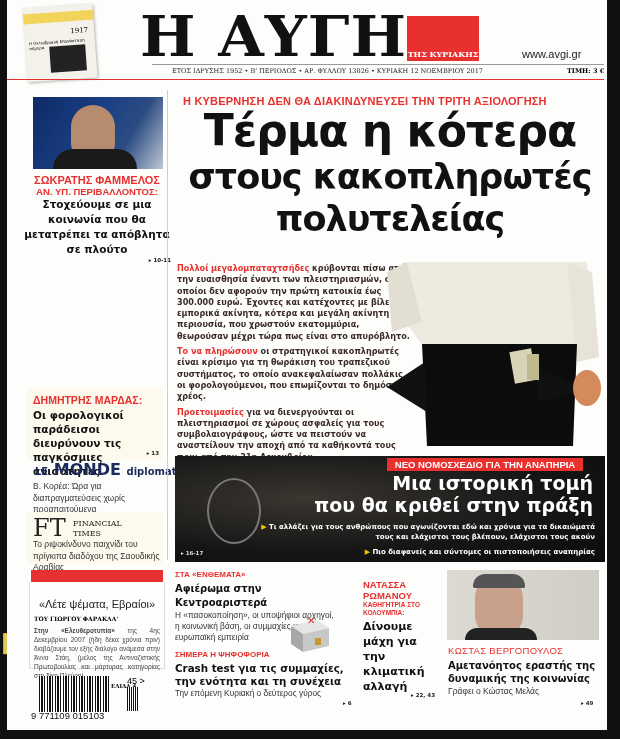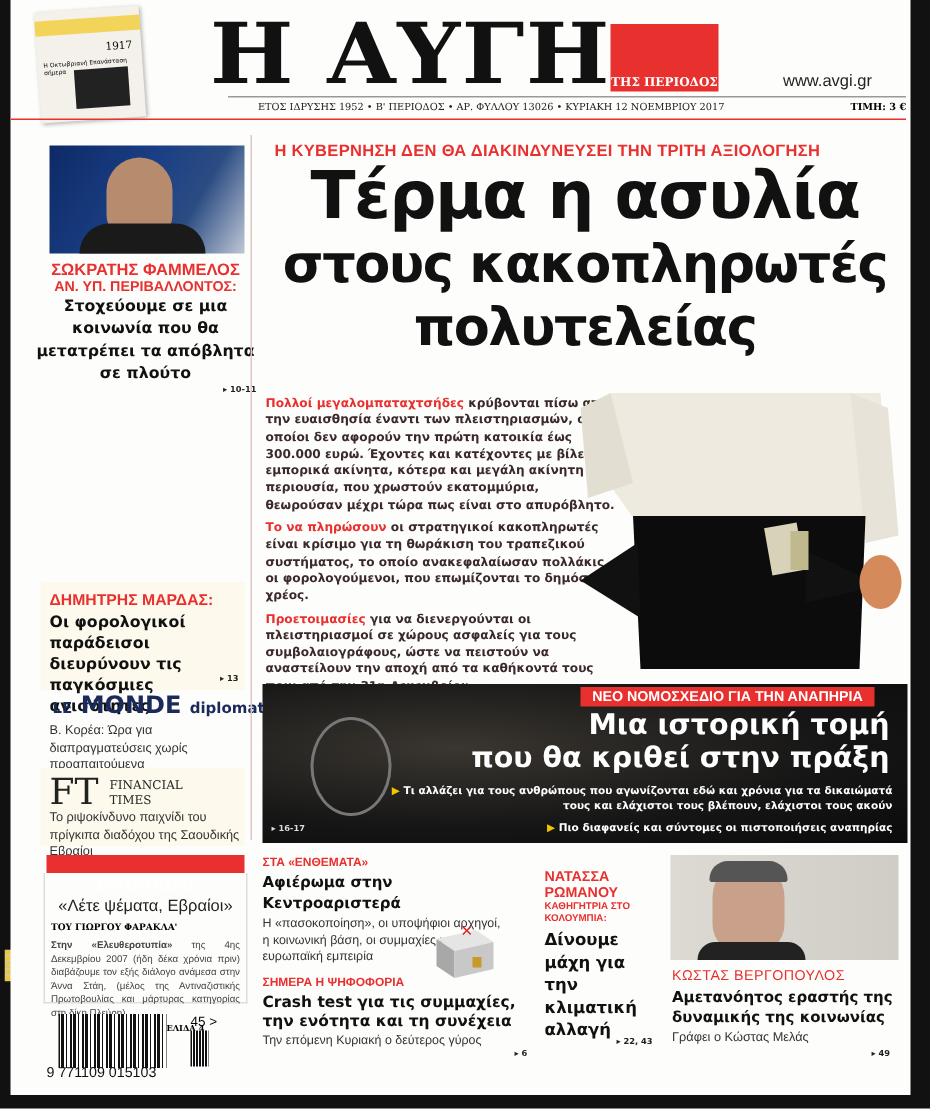--- a/index.html
+++ b/index.html
@@ -78,21 +78,21 @@
 <div class="page">
 
   <div class="abs mast-thumb">
     <div class="band"></div>
     <div class="yr">1917</div>
     <div class="cap">Η Οκτωβριανή Επανάσταση σήμερα</div>
     <div class="ph"></div>
   </div>
   <div class="abs logo">Η ΑΥΓΗ</div>
   <div class="abs kyr redbg">
-      <span>ΤΗΣ ΠΕΡΙΟΔΟΣ</span>
+      <span>ΤΗΣ ΚΥΡΙΑΚΗΣ</span>
     </div>
   <div class="abs url">www.avgi.gr</div>
   <div class="abs rule-top"></div>
   <div class="abs meta">ΕΤΟΣ ΙΔΡΥΣΗΣ 1952 • Β' ΠΕΡΙΟΔΟΣ • ΑΡ. ΦΥΛΛΟΥ 13026 • ΚΥΡΙΑΚΗ 12 ΝΟΕΜΒΡΙΟΥ 2017</div>
   <div class="abs price">ΤΙΜΗ: 3 €</div>
   <div class="abs rule-red"></div>
 
   <div class="abs photo1">
     <div class="face"></div>
     <div class="suit"></div>
@@ -117,42 +117,42 @@
     <span class="di">diplomatique</span>
   </div>
   <div class="abs sm" style="left:26px;top:481px;width:130px;font-size:8.5px;">Β. Κορέα: Ώρα για διαπραγματεύσεις χωρίς προαπαιτούμενα</div>
 
   <div class="abs box-lt" style="left:20px;top:512px;width:136px;height:52px;"></div>
   <div class="abs ft">FT</div>
   <div class="abs ftn">
     <div>FINANCIAL</div>
     <div>TIMES</div>
   </div>
-  <div class="abs sm" style="left:26px;top:539px;width:130px;font-size:8.5px;">Το ριψοκίνδυνο παιχνίδι του πρίγκιπα διαδόχου της Σαουδικής Εβραίοι</div>
+  <div class="abs sm" style="left:26px;top:539px;width:130px;font-size:8.5px;">Το ριψοκίνδυνο παιχνίδι του πρίγκιπα διαδόχου της Σαουδικής Αραβίας</div>
 
   <div class="abs syn-bar redbg">
       <span>ΣΥΝΑΝΤΗΣΕΙΣ</span>
     </div>
   <div class="abs syn-box">
     <div style="font-family:'Liberation Sans',sans-serif;font-size:11px;text-align:center;margin-top:16px;color:#222;">«Λέτε ψέματα, Εβραίοι»</div>
     <div style="font-family:'DejaVu Serif',serif;font-size:6px;font-weight:bold;margin:5px 0 0 4px;">ΤΟΥ ΓΙΩΡΓΟΥ ΦΑΡΑΚΛΑ'</div>
     <div style="font-family:'Liberation Sans',sans-serif;font-size:6.5px;line-height:9px;margin:4px 4px 0 4px;color:#444;text-align:justify;"><b>Στην «Ελευθεροτυπία»</b><span> της 4ης Δεκεμβρίου 2007 (ήδη δέκα χρόνια πριν) διαβάζουμε τον εξής διάλογο ανάμεσα στην Άννα Στάη, (μέλος της Αντιναζιστικής Πρωτοβουλίας και μάρτυρας κατηγορίας στη δίκη Πλεύρη),</span></div>
     <div style="font-family:'DejaVu Serif',serif;font-size:5.5px;font-weight:bold;text-align:center;margin-top:3px;">ΣΥΝΕΧΕΙΑ ΣΤΗ ΣΕΛΙΔΑ 4</div>
   </div>
 
   <div class="abs barcode"></div>
   <div class="abs barcode2"></div>
   <div class="abs bcnum2">45 &gt;</div>
   <div class="abs bcnum">9 771109 015103</div>
 
   <div class="abs vrule"></div>
 
   <div class="abs sup">Η ΚΥΒΕΡΝΗΣΗ ΔΕΝ ΘΑ ΔΙΑΚΙΝΔΥΝΕΥΣΕΙ ΤΗΝ ΤΡΙΤΗ ΑΞΙΟΛΟΓΗΣΗ</div>
   <div class="abs head">
-    <div class="l1">Τέρμα η ασυλία</div>
+    <div class="l1">Τέρμα η κότερα</div>
     <div class="l2">στους κακοπληρωτές</div>
     <div class="l2">πολυτελείας</div>
   </div>
 
   <div class="abs body">
     <p><span class="r">Πολλοί μεγαλομπαταχτσήδες</span><span> κρύβονται πίσω από την ευαισθησία έναντι των πλειστηριασμών, οι οποίοι δεν αφορούν την πρώτη κατοικία έως 300.000 ευρώ. Έχοντες και κατέχοντες με βίλες, εμπορικά ακίνητα, κότερα και μεγάλη ακίνητη περιουσία, που χρωστούν εκατομμύρια, θεωρούσαν μέχρι τώρα πως είναι στο απυρόβλητο.</span></p>
     <p><span class="r">Το να πληρώσουν</span><span> οι στρατηγικοί κακοπληρωτές είναι κρίσιμο για τη θωράκιση του τραπεζικού συστήματος, το οποίο ανακεφαλαίωσαν πολλάκις οι φορολογούμενοι, που επωμίζονται το δημόσιο χρέος.</span></p>
     <p><span class="r">Προετοιμασίες</span><span> για να διενεργούνται οι πλειστηριασμοί σε χώρους ασφαλείς για τους συμβολαιογράφους, ώστε να πειστούν να αναστείλουν την αποχή από τα καθήκοντά τους πριν από την 31η Δεκεμβρίου.</span> <span class="pg">▸ 8</span></p>
   </div>
 

